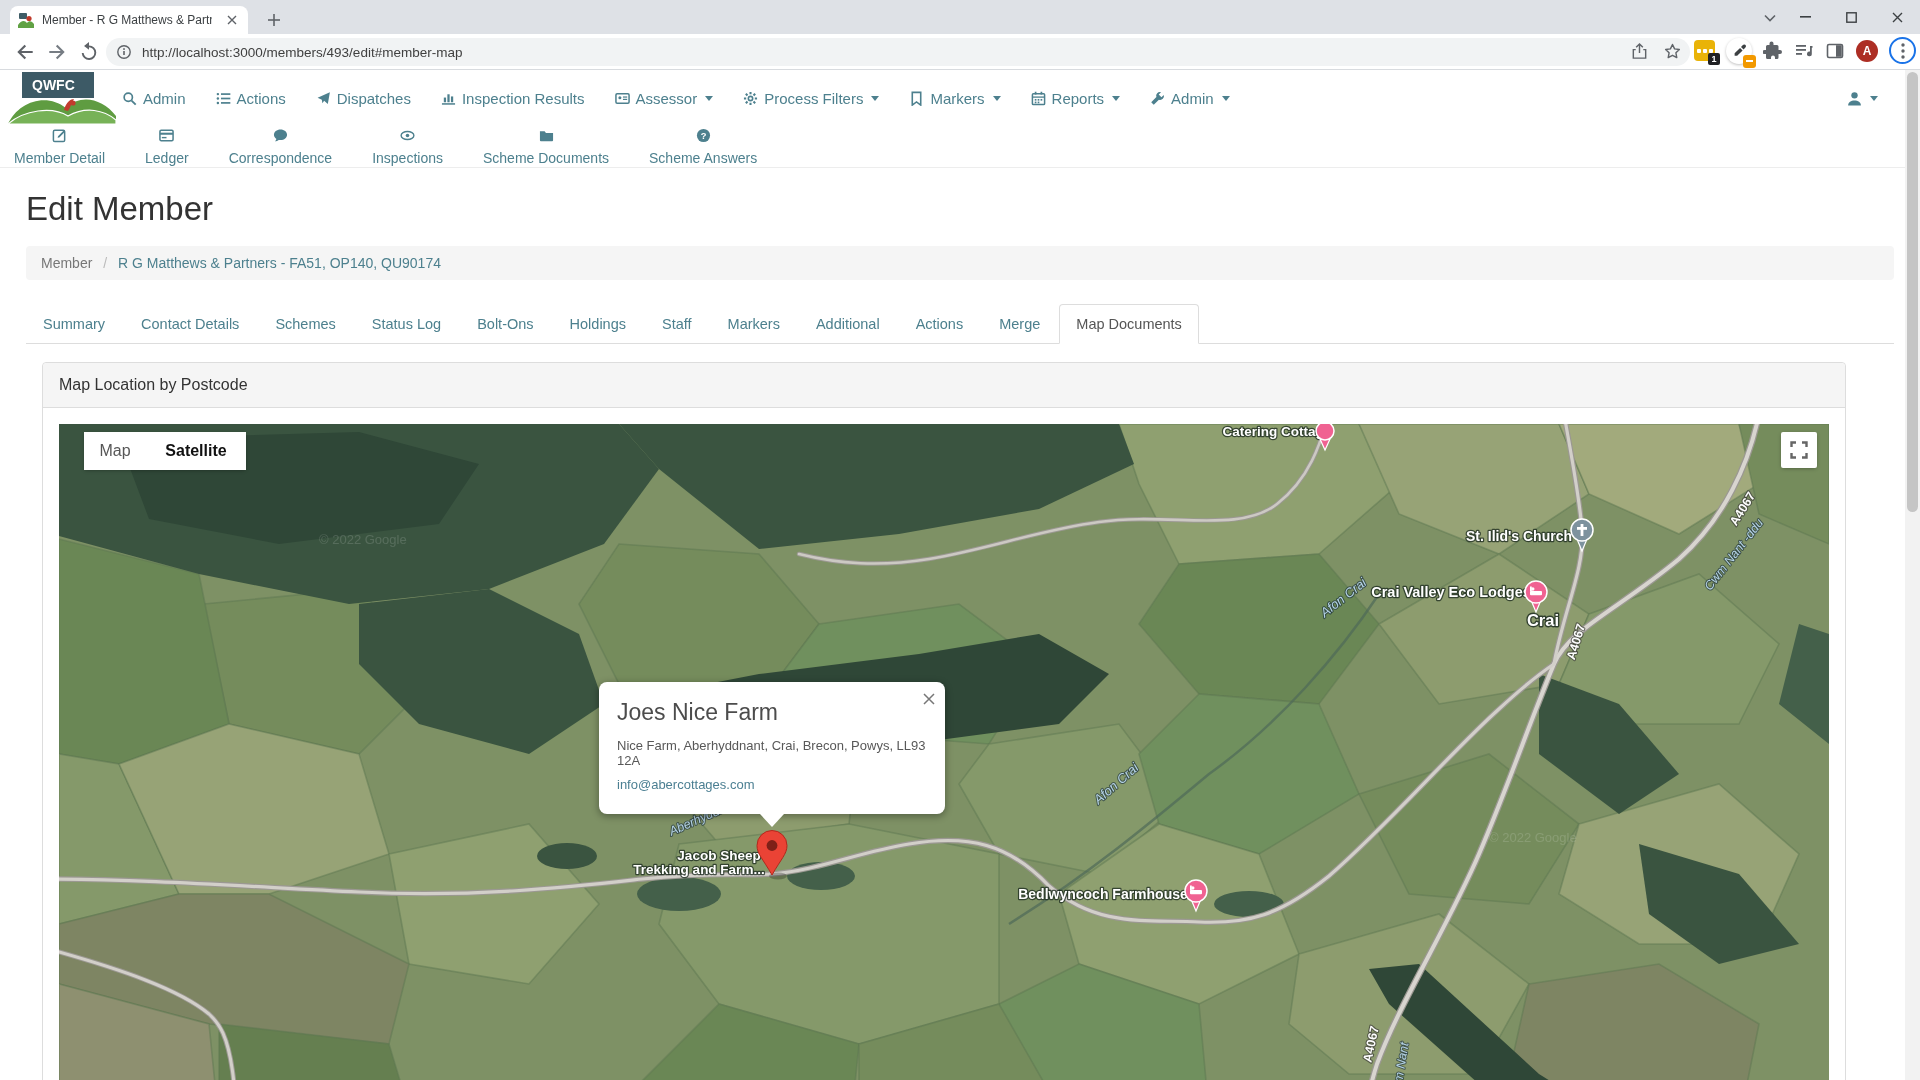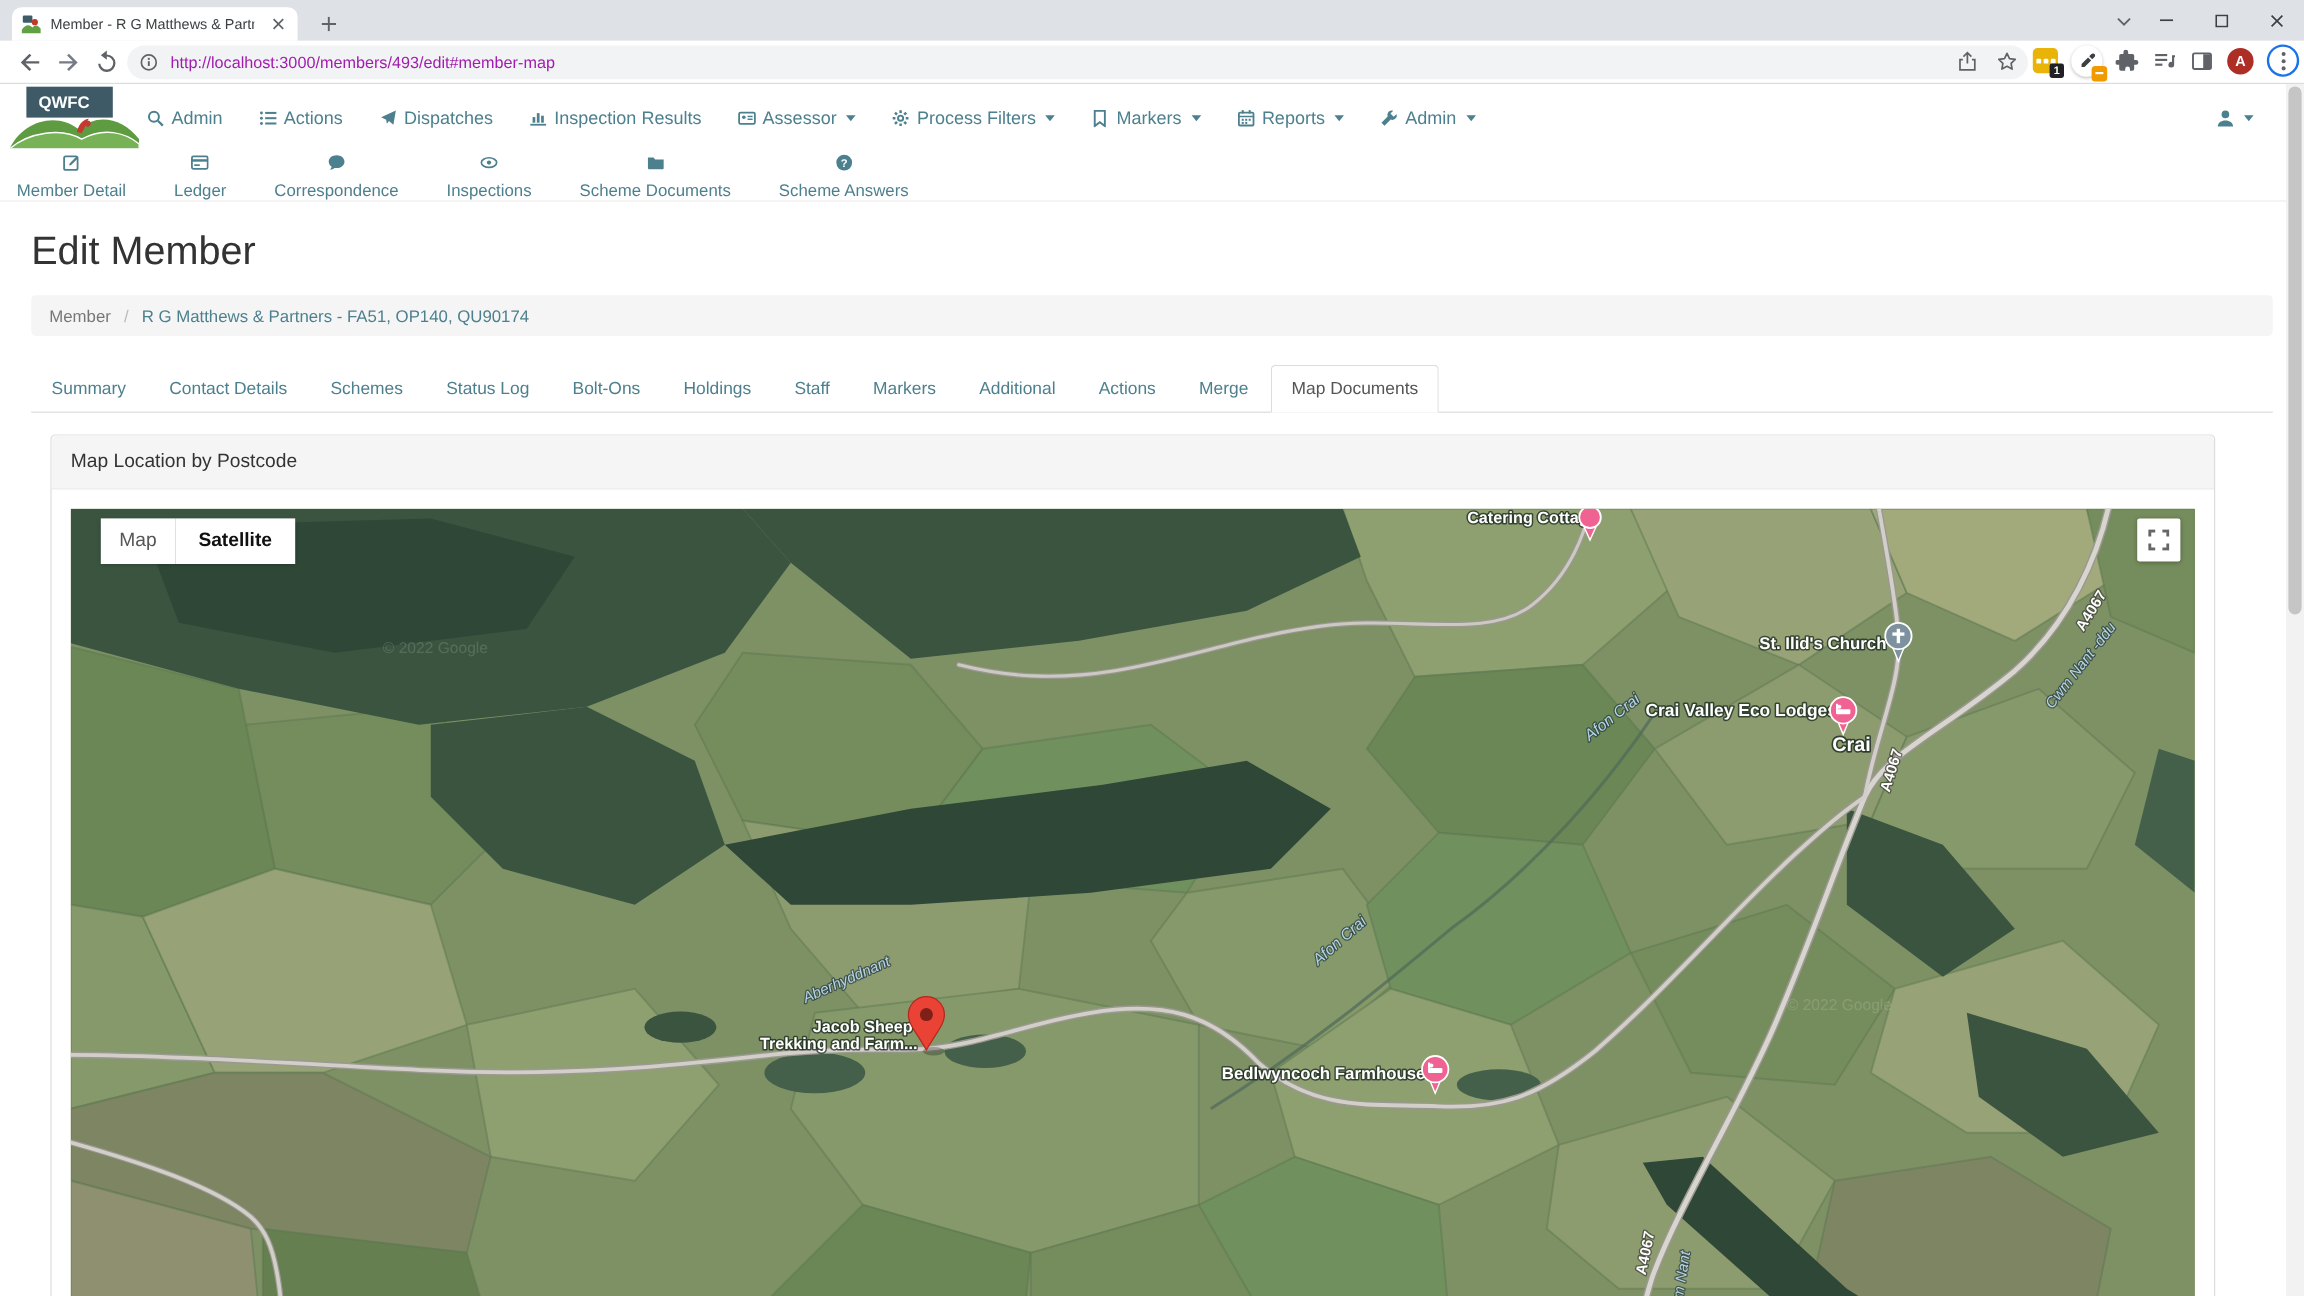--- a/index.html
+++ b/index.html
@@ -19,21 +19,21 @@
     align-items:center; justify-content:center; border-radius:50%; }
   .winbtns { position:absolute; right:0; top:0; height:34px; display:flex; align-items:center; }
   .winbtn { width:46px; height:32px; display:flex; align-items:center; justify-content:center; }
   .tabsearch { position:absolute; right:138px; top:6px; width:24px; height:24px; display:flex;
     align-items:center; justify-content:center; }
 
   .toolbar { position:relative; height:36px; background:#fff; border-bottom:1px solid #d8dbdf; }
   .navbtn { position:absolute; top:7px; width:22px; height:22px; }
   .omnibox { position:absolute; left:106px; top:4px; width:1584px; height:28px; background:#f1f3f4;
     border-radius:14px; display:flex; align-items:center; padding:0 10px; }
-  .omni-url { font-size:13.5px; color:#a21caf; margin-left:10px; white-space:nowrap; }
+  .omni-url { font-size:13.5px; color:#404040; margin-left:10px; white-space:nowrap; }
   .omni-right { position:absolute; right:8px; top:4px; display:flex; align-items:center; gap:14px; }
   .ext-area { position:absolute; right:4px; top:3px; display:flex; align-items:center; gap:11px; }
   .badge-dark { position:absolute; right:-5px; bottom:-4px; min-width:12px; height:12px; background:#202124;
     color:#fff; font-size:9px; font-weight:bold; display:flex; align-items:center; justify-content:center;
     border-radius:2px; padding:0 2px; }
   .badge-orange { position:absolute; right:-4px; bottom:-4px; width:13px; height:13px; background:#f29900;
     border-radius:3px; display:flex; align-items:center; justify-content:center; }
   .avatar { width:22px; height:22px; border-radius:50%; background:#ad2e24; color:#fff; font-size:12px;
     font-weight:bold; display:flex; align-items:center; justify-content:center; }
   .menu-ring { width:27px; height:27px; border:2px solid #1a73e8; border-radius:50%; display:flex;
@@ -522,20 +522,30 @@
             <div class="mt mt-map">Map</div>
             <div class="mt mt-sat">Satellite</div>
           </div>
 
           <div class="fullscreen">
             <svg width="18" height="18" viewBox="0 0 18 18" fill="none" stroke="#666" stroke-width="2.4">
               <path d="M1.5 6V1.5H6M12 1.5h4.5V6M16.5 12v4.5H12M6 16.5H1.5V12"></path>
               </svg>
           </div>
 
+          <div class="iw">
+            <div class="iw-close">
+              <svg width="12" height="12" viewBox="0 0 12 12">
+                  <path d="M1 1l10 10M11 1L1 11" stroke="#777" stroke-width="1.5"></path>
+                </svg>
+            </div>
+            <div class="iw-title">Joes Nice Farm</div>
+            <div class="iw-addr">Nice Farm, Aberhyddnant, Crai, Brecon, Powys, LL93 12A</div>
+            <a class="iw-mail">info@abercottages.com</a>
+          </div>
         </div>
 
       </div>
     </div>
   </div>
 </div>
 
 <div class="scrollbar">
   <div class="scroll-thumb"></div>
 </div>

